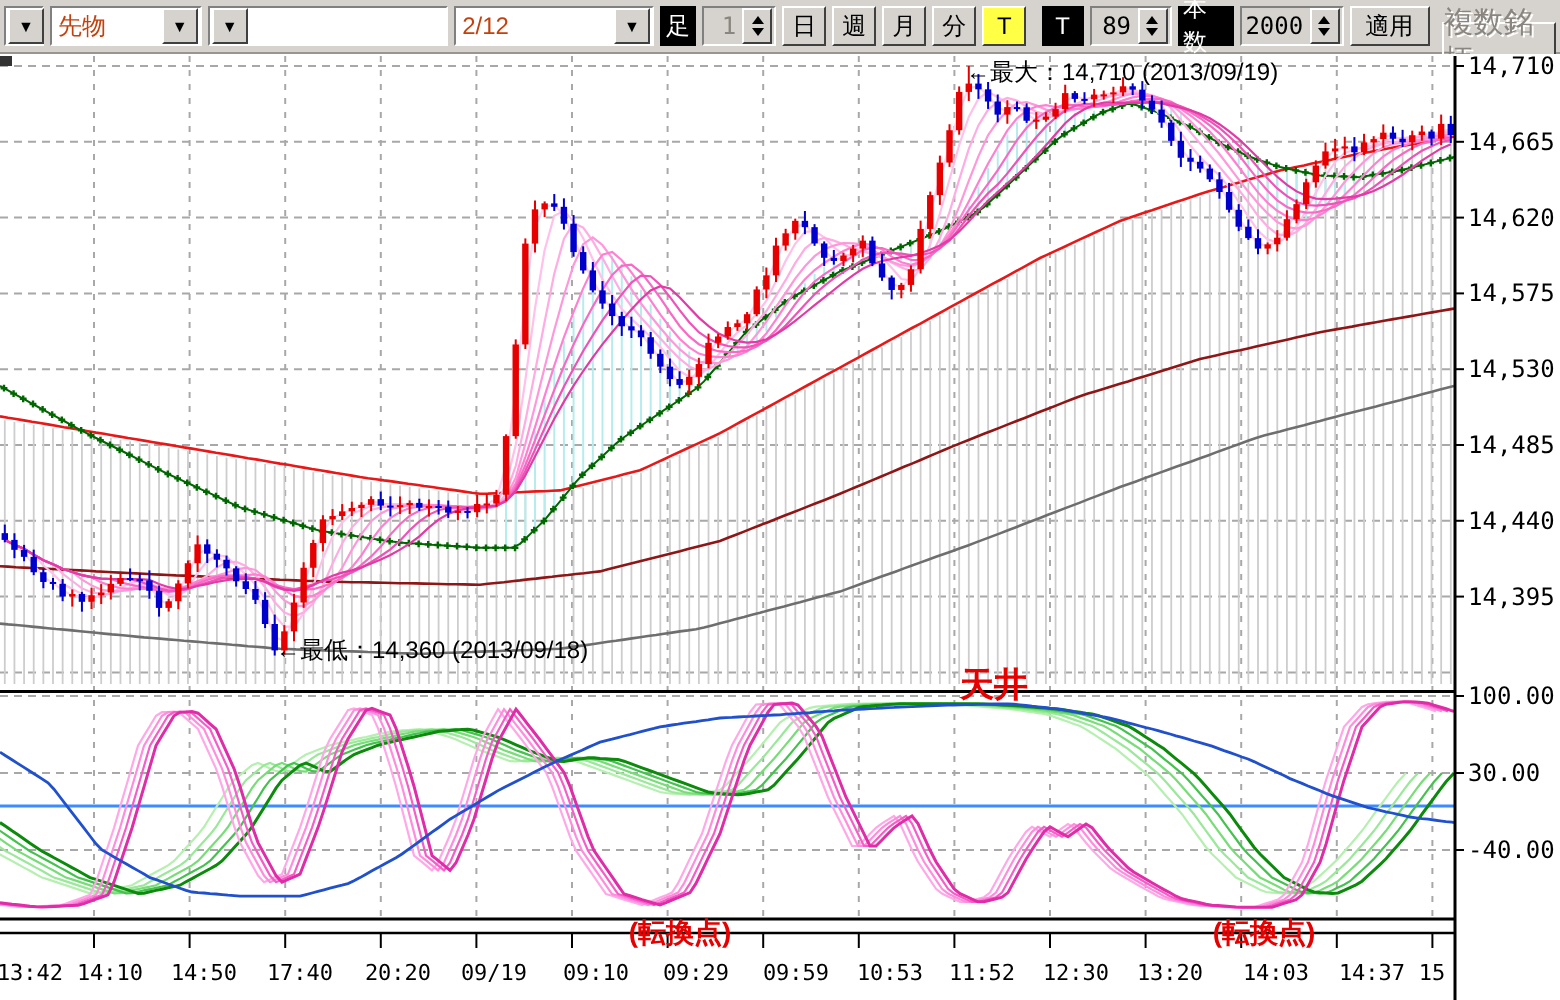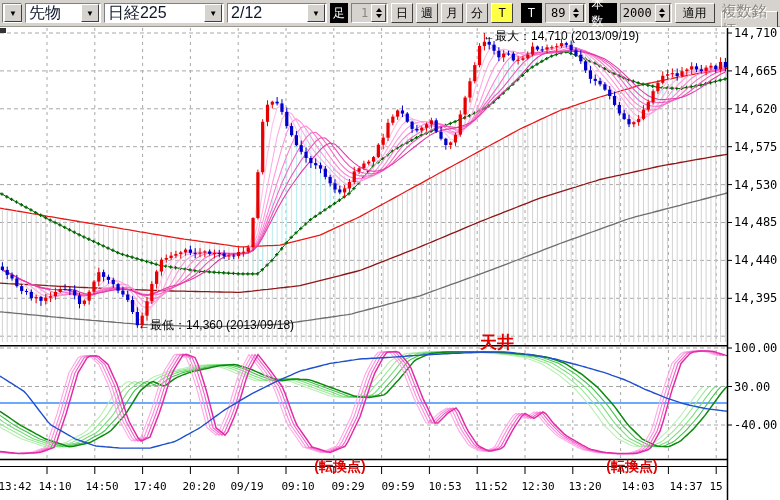--- a/index.html
+++ b/index.html
@@ -4,21 +4,21 @@
 <style>
   html,body{margin:0;padding:0;background:#fff;}
   .screen{position:relative;width:780px;height:500px;overflow:hidden;background:#fff;
           font-family:"Liberation Sans",sans-serif;}
   
   .toolbar{position:absolute;left:0;top:0;width:780px;height:27px;background:#d6d3ce;
            border-bottom:1px solid #9a968f;display:flex;align-items:center;box-sizing:border-box;
            padding:2px 2px;gap:3px;}
   .combo{background:#fff;border:1px solid;border-color:#808080 #fff #fff #808080;height:20px;
          display:flex;align-items:center;box-sizing:border-box;}
-  .combo .ctext{flex:1;font-size:16px;color:#0f172a;padding:0 3px;white-space:nowrap;overflow:hidden;}
+  .combo .ctext{flex:1;font-size:12px;color:#c2410c;padding:0 3px;white-space:nowrap;overflow:hidden;}
   .combo-btn{width:16px;height:16px;margin:1px;background:#d6d3ce;border:1px solid;
              border-color:#fff #404040 #404040 #fff;display:flex;align-items:center;justify-content:center;
              font-size:8px;color:#000;flex:none;}
   .blkl{background:#000;color:#fff;font-size:12px;height:20px;display:flex;align-items:center;
         justify-content:center;box-sizing:border-box;padding:0 3px;}
   .spin{background:#d6d3ce;border:1px solid;border-color:#808080 #fff #fff #808080;height:20px;
         display:flex;align-items:center;box-sizing:border-box;}
   .spin .sval{flex:1;text-align:right;font-size:12px;padding:0 2px;font-family:"DejaVu Sans Mono",monospace;}
   .spin .sbtn{width:13px;height:16px;margin:1px;background:#d6d3ce;border:1px solid;
               border-color:#fff #404040 #404040 #fff;display:flex;flex-direction:column;
@@ -40,21 +40,20 @@
 
 <div class="toolbar">
   <div class="combo" style="width:20px">
     <span class="combo-btn">▼</span>
   </div>
   <div class="combo" style="width:82px">
     <span class="ctext">先物</span>
     <span class="combo-btn">▼</span>
   </div>
   <div class="combo" style="width:130px">
-    <span class="ctext">日経225</span>
     <span class="combo-btn">▼</span>
   </div>
   <div class="combo" style="width:108px">
     <span class="ctext">2/12</span>
     <span class="combo-btn">▼</span>
   </div>
   <div class="blkl">足</div>
   <div class="spin" style="width:40px">
     <span class="sval" style="color:#8a867f">1</span>
     <span class="sbtn">

